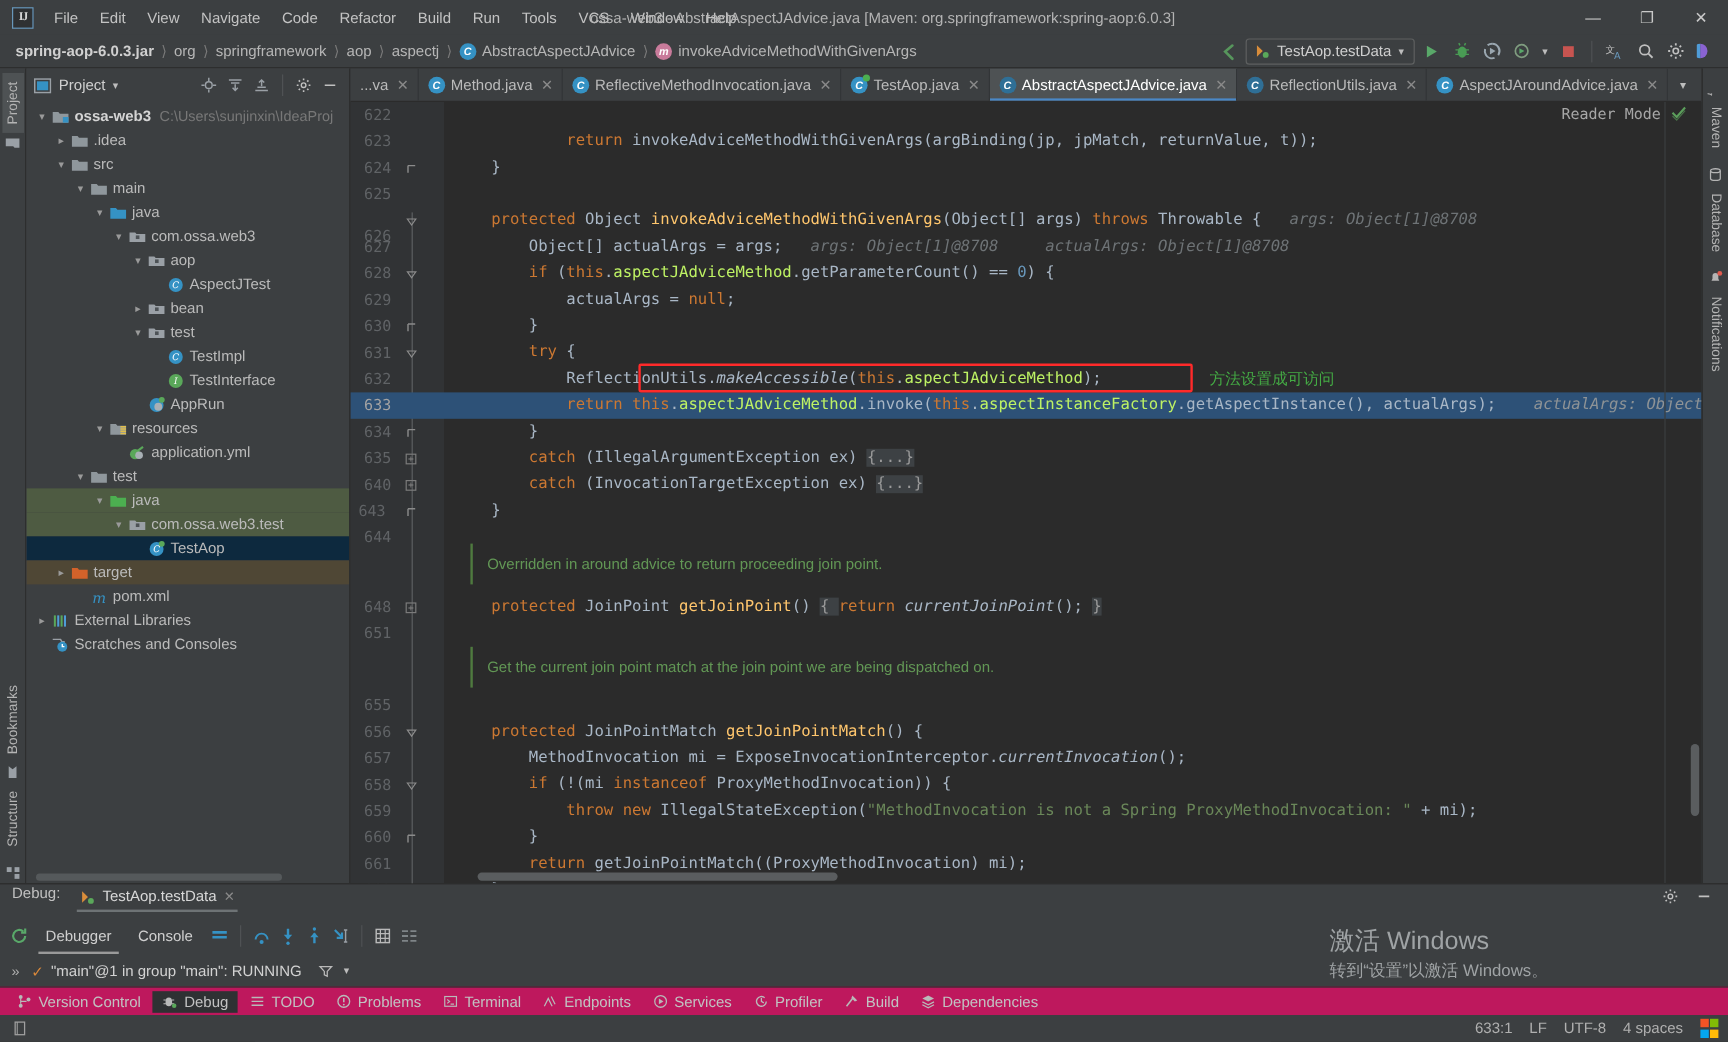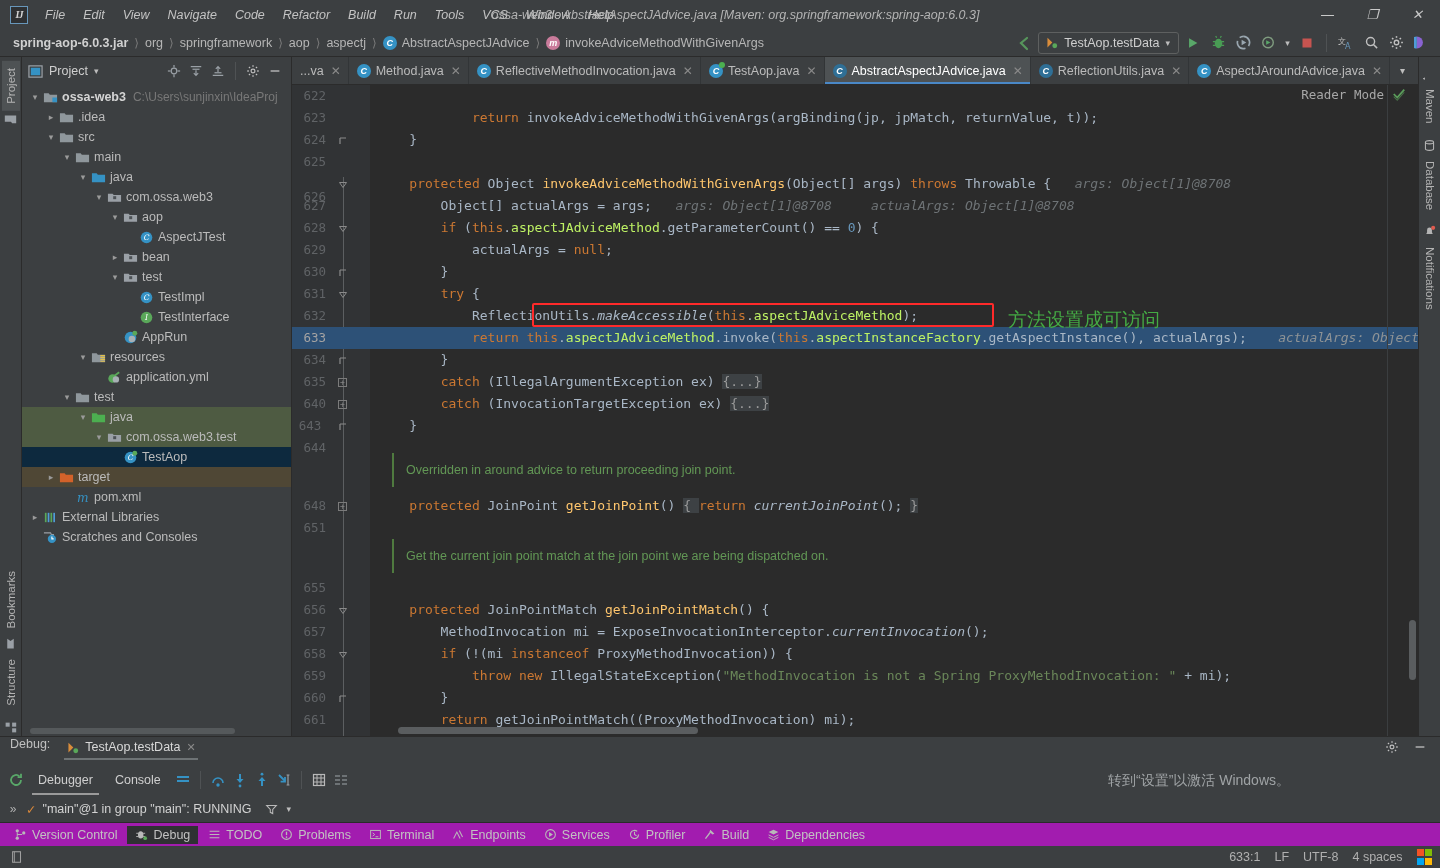--- a/index.html
+++ b/index.html
@@ -9,21 +9,21 @@
     font-family: "Liberation Sans", sans-serif;
     font-size: 12.5px;
     color: #bbbbbb;
     overflow: hidden;
   }
   .app { position: relative; width: 1440px; height: 868px; display: flex; flex-direction: column; }
 
   
   .titlebar {
     height: 29px; background: #3c3f41; display: flex; align-items: center;
-    flex: 0 0 29px; position: relative; font-style: italic;
+    flex: 0 0 29px; position: relative;
   }
   .ij-logo {
     width: 18px; height: 18px; margin: 0 8px 0 10px; border: 1px solid #6897bb;
     color: #d6d6d6; font-size: 10px; font-weight: bold; display: flex;
     align-items: center; justify-content: center; font-family: "Liberation Serif", serif;
     letter-spacing: -1px; background: #2f3133;
   }
   .menu { display: flex; align-items: flex-start; gap: 0px; }
   .menu-item { padding: 4px 9px; color: #c3c3c3; font-size: 12.5px; white-space: nowrap; }
   .win-title {
@@ -165,21 +165,21 @@
   .str { color: #6a8759; }
   .num { color: #6897bb; }
   .pln { color: #a9b7c6; }
   .ital { font-style: italic; }
   .hint { color: #6e7376; font-style: italic; }
   .hint2 { color: #8e9396; font-style: italic; }
   .doctext { color: #629755; font-family: "Liberation Sans", sans-serif; font-size: 12.5px; }
   .docbar { position: absolute; width: 2px; background: #4f7a3f; }
   .ann { color: #bbb529; }
   .folded { background: #3d4144; color: #9a9a9a; }
-  .cn-note { color: #44aa44; font-family: "Liberation Sans", sans-serif; font-size: 19px; }
+  .cn-note { color: #44aa44; font-family: "Liberation Sans", sans-serif; font-size: 13px; }
 
   
   .debug-pane { flex: 0 0 auto; background: #3c3f41; display: flex; flex-direction: column; border-top: 1px solid #2b2b2b; }
   .dbg-head { height: 28px; display: flex; align-items: flex-start; padding: 0 10px; gap: 10px; flex: 0 0 28px; }
   .dbg-label { font-size: 12.5px; color: #c0c0c0; }
   .dbg-tab {
     display: flex; align-items: center; gap: 6px; font-size: 12.5px; color: #d8d8d8;
     padding: 3px 6px; position: relative;
   }
   .dbg-tab::after { content:''; position:absolute; left:4px; right:4px; bottom:-3px; height:2px; background:#6e7375; }
@@ -195,21 +195,21 @@
     flex: 1 1 auto; margin-left: 10px; height: 22px; background: #45494a; border: none;
     color: #8c8f91; font-family: "DejaVu Sans Mono", monospace; font-size: 12px;
     display: flex; align-items: center; padding: 0 8px;
   }
   .watermark { position: absolute; right: 150px; top: 770px; text-align: left; pointer-events: none; }
   .wm1 { color: #9fa3a5; font-size: 21px; }
   .wm2 { color: #9fa3a5; font-size: 14px; margin-top: 2px; }
 
   
   .botbar {
-    height: 24px; background: #a21caf; display: flex; align-items: center; gap: 2px;
+    height: 24px; background: #be185d; display: flex; align-items: center; gap: 2px;
     padding: 0 6px; flex: 0 0 24px; border-top: 1px solid #2b2b2b;
   }
   .botitem { display: flex; align-items: center; gap: 5px; font-size: 12.5px; color: #c2c2c2; padding: 2px 8px; }
   .botitem.sel { background: #2f3133; }
   .statusbar {
     height: 22px; background: #3c3f41; display: flex; align-items: center; flex: 0 0 22px;
     padding: 0 8px; font-size: 12.5px; color: #b0b0b0; gap: 14px;
   }
   .status-right { margin-left: auto; display: flex; align-items: center; gap: 14px; }
   .winlogo { display: grid; grid-template-columns: 7px 7px; grid-template-rows: 7px 7px; gap: 1.5px; }
@@ -986,20 +986,21 @@
           <svg width="13" height="13" viewBox="0 0 16 16">
               <path d="M2 3 H14 L9.5 8 V13 L6.5 11.5 V8 Z" fill="none" stroke="#b9b9b9" stroke-width="1.3"></path>
             </svg>
         </span>
         <span style="font-size:9px;color:#bdbdbd;">▾</span>
       </div>
     </div>
   </div>
 
   <div class="watermark">
+    <div class="wm1">激活 Windows</div>
     <div class="wm2">转到“设置”以激活 Windows。</div>
   </div>
 
   <div class="botbar" id="botbar">
       <div class="botitem">
         <span>
           <svg width="13" height="13" viewBox="0 0 16 16">
             <circle cx="4" cy="3.5" r="2" fill="#b9b9b9"></circle>
             <circle cx="4" cy="12.5" r="2" fill="#b9b9b9"></circle>
             <circle cx="12" cy="6" r="2" fill="#b9b9b9"></circle>

